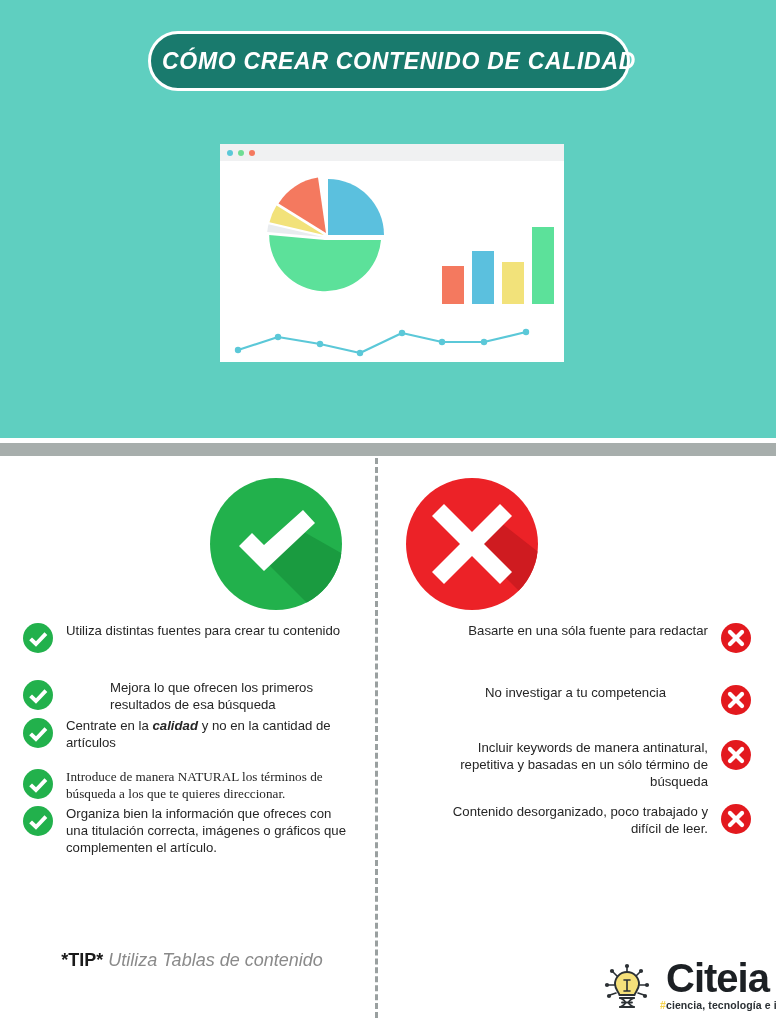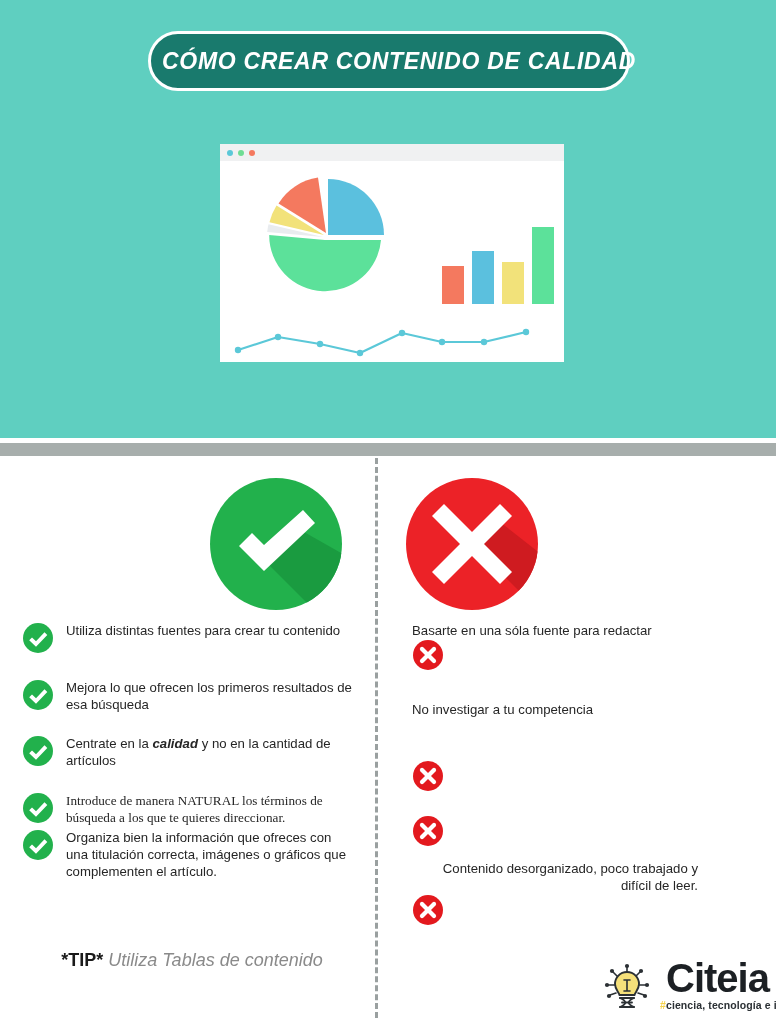--- a/index.html
+++ b/index.html
@@ -73,32 +73,32 @@
   .hero-icon{position:absolute;}
   .hero-icon.good{left:208px;top:0;}
   .hero-icon.bad{left:404px;top:0;}
   
   .col{position:absolute;top:166px;}
   .col-left{left:22px;width:340px;}
   .col-right{left:412px;width:340px;}
   .row{
     display:flex;align-items:flex-start;margin-bottom:18px;
   }
-  .row.right{justify-content:flex-end;flex-direction:column;}
+  .row.right{justify-content:flex-end;}
   .row-icon{flex:0 0 auto;width:32px;height:32px;}
   .row-text{
     font-size:13.2px;line-height:17px;color:#262626;
   }
   .col-left .row-text{margin-left:12px;max-width:286px;}
   .col-right .row-text{margin-right:12px;max-width:286px;text-align:right;}
   .row-text b{font-weight:bold;font-style:italic;}
   
   .col-left .row.r1{margin-bottom:25px;}
-  .col-left .row.r2{margin-bottom:22px;}
-  .col-left .row.r3{margin-bottom:23px;}
+  .col-left .row.r2{margin-bottom:4px;gap:44px;}
+  .col-left .row.r3{margin-bottom:17px;}
   .col-left .row.r4{margin-bottom:3px;font-family:Liberation Serif, serif;}
   .col-left .row.r5{margin-bottom:16px;}
   .col-right .row.q1{margin-bottom:30px;}
   .col-right .row.q2{margin-bottom:23px;gap:42px;}
   .col-right .row.q3{margin-bottom:16px;}
   .col-right .row.q4{margin-bottom:13px;}
   .row.right .row-icon{order:2;}
   .row.right .row-text{order:1;}
   .tip{
     position:absolute;left:22px;top:494px;width:340px;
@@ -315,20 +315,21 @@
     <div class="row right q4">
       <span class="row-icon">
         <svg width="32" height="32" viewBox="0 0 32 32">
           <circle cx="16" cy="16" r="15" fill="#e3191e"></circle>
           <g stroke="#ffffff" stroke-width="4.2" stroke-linecap="round">
             <line x1="10" y1="10" x2="22" y2="22"></line>
             <line x1="22" y1="10" x2="10" y2="22"></line>
           </g>
         </svg>
       </span>
+      <span class="row-text">Incluir keywords de manera antinatural, repetitiva y basadas en un sólo término de búsqueda</span>
     </div>
 
     <div class="row right q5">
       <span class="row-icon">
         <svg width="32" height="32" viewBox="0 0 32 32">
           <circle cx="16" cy="16" r="15" fill="#e3191e"></circle>
           <g stroke="#ffffff" stroke-width="4.2" stroke-linecap="round">
             <line x1="10" y1="10" x2="22" y2="22"></line>
             <line x1="22" y1="10" x2="10" y2="22"></line>
           </g>

